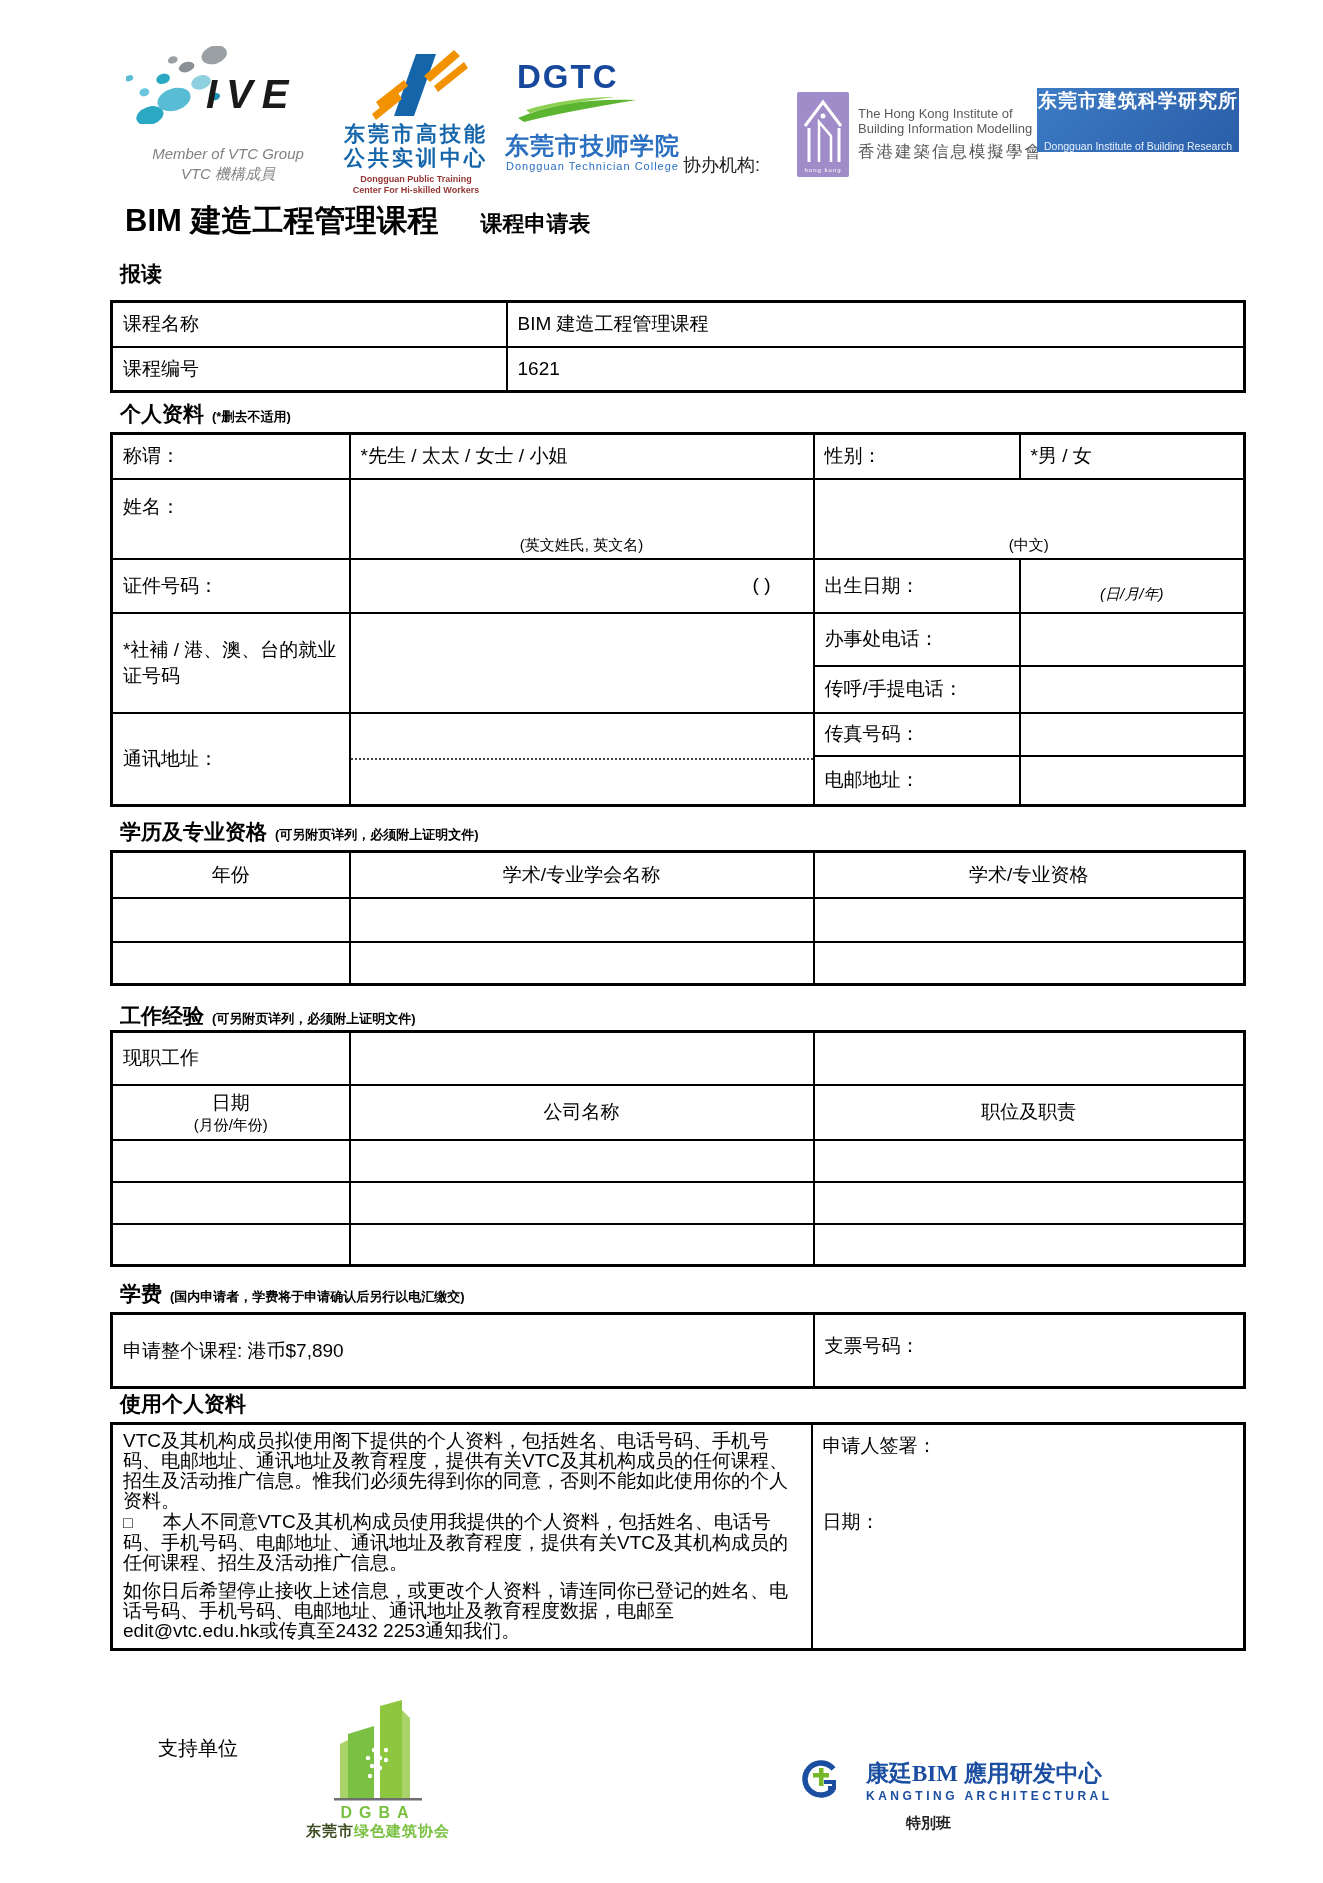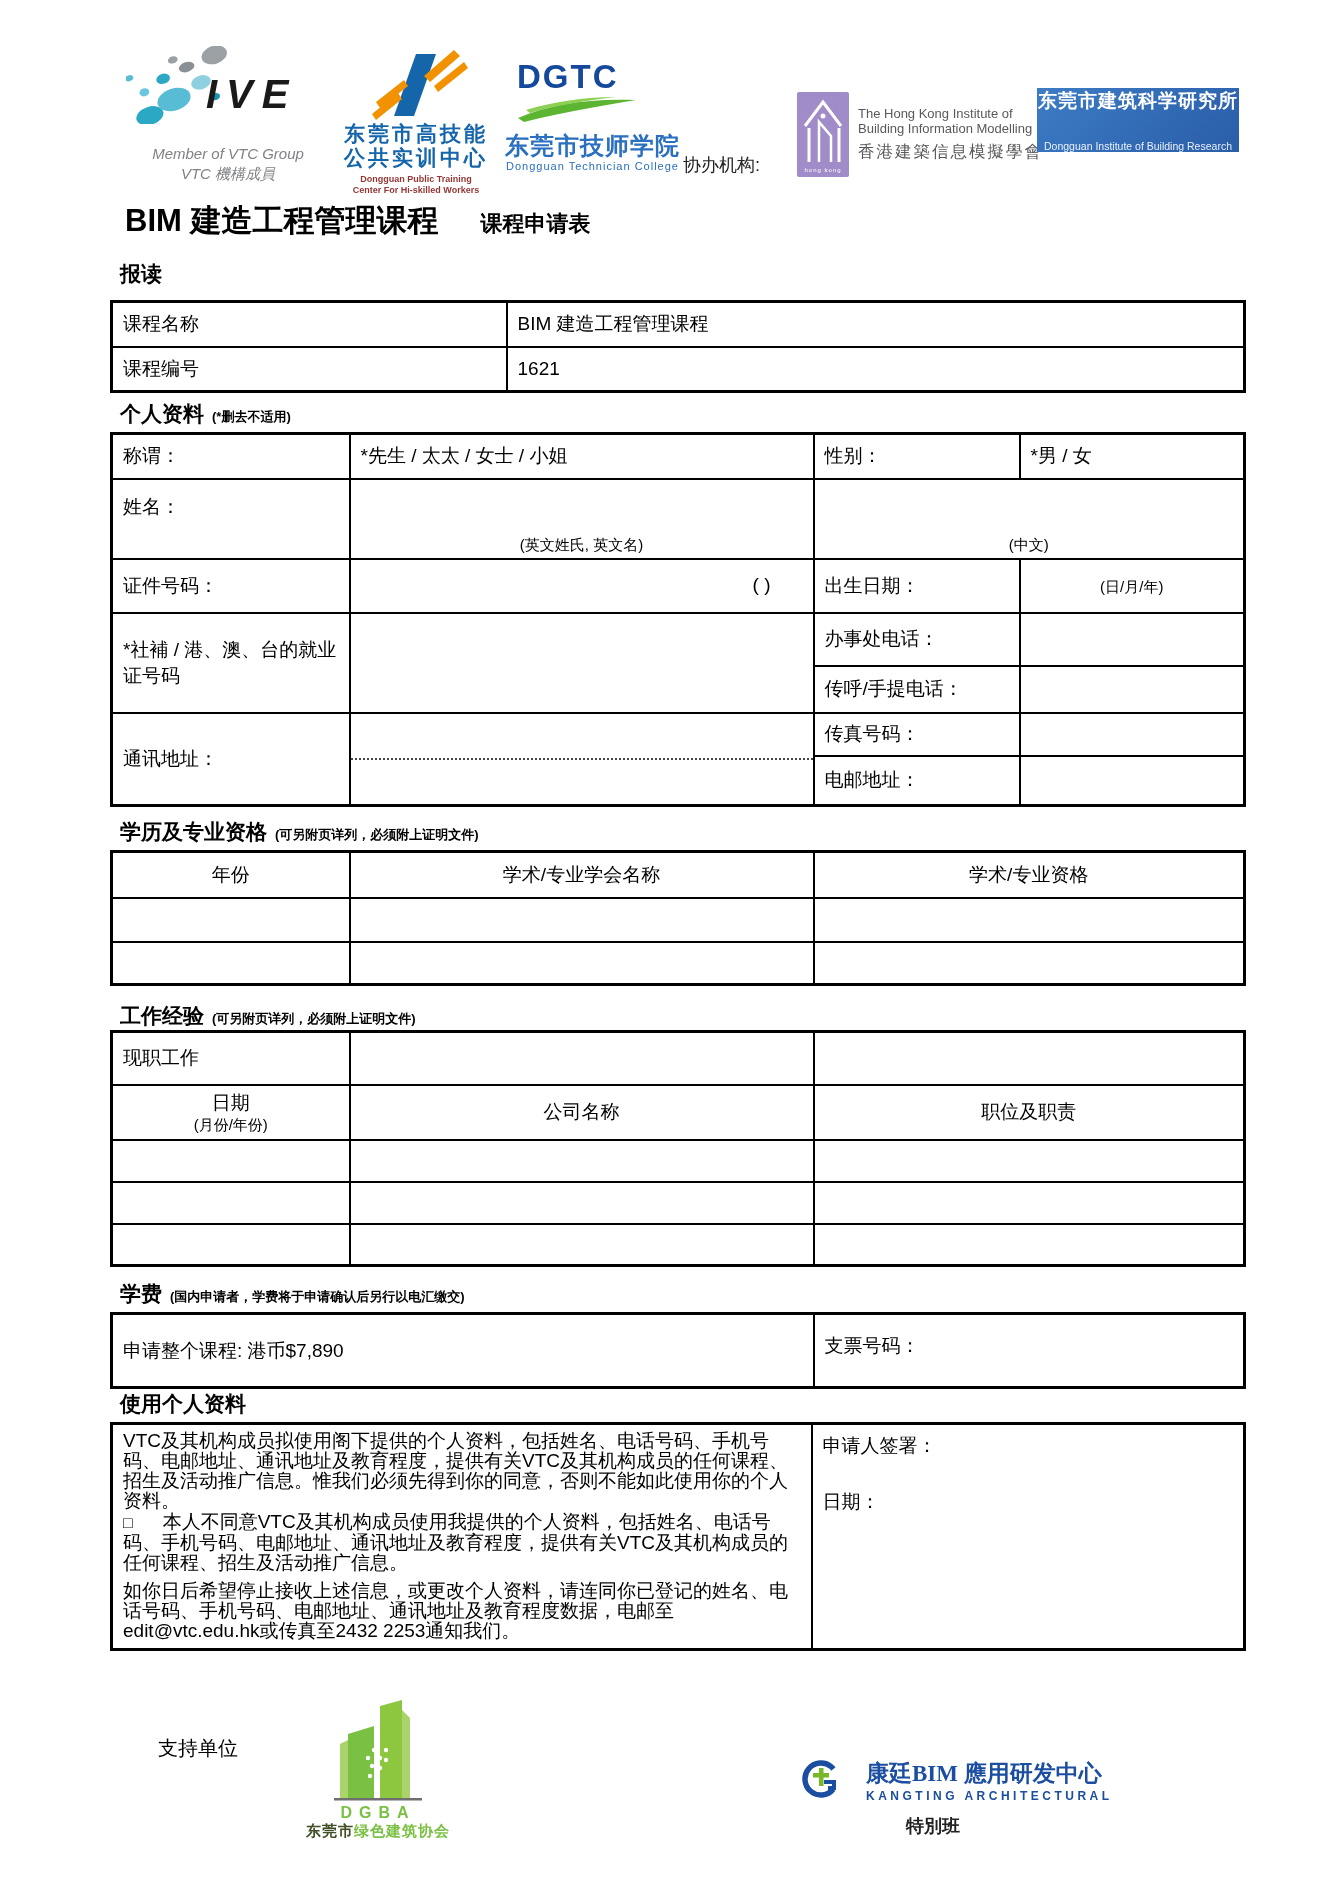--- a/index.html
+++ b/index.html
@@ -33,21 +33,21 @@
   .use-text{font-size:16px;line-height:20px;}
   .use-text p{margin:0 0 1px 0;}
   .chk{display:inline-block;margin-right:30px;font-size:16px;}
   .dgba-word{font-size:16px;font-weight:bold;color:#7ac143;letter-spacing:7px;text-align:center;}
   .dgba-cn{font-size:15px;font-weight:bold;text-align:center;letter-spacing:1px;}
   .dgba-cn .d1{color:#3f4e25;}
   .dgba-cn .d2{color:#7ac143;}
   .kt{display:flex;align-items:flex-start;gap:24px;}
   .kt-cn{font-size:23px;font-weight:bold;color:#1b4ea0;font-family:"Liberation Serif","DejaVu Serif",serif;white-space:nowrap;}
   .kt-en{font-size:12px;font-weight:bold;color:#1b4ea0;letter-spacing:3.5px;white-space:nowrap;}
-  .special{font-size:18px;font-weight:bold;color:#222;}
+  .special{font-size:15px;font-weight:bold;color:#222;}
   .dotline{position:absolute;left:0;right:0;border-top:2px dotted #444;}
 </style>
 </head>
 <body>
 
 <div class="sheet">
 
   <div class="abs" style="left:126px;top:46px;width:115px;height:78px;">
     <svg width="115" height="78" viewBox="0 0 115 78">
       <g transform="rotate(-18 57 39)">
@@ -170,21 +170,21 @@
       <td colspan="2">
         <span class="bc hint">(中文)</span>
       </td>
     </tr>
     <tr style="height:54px">
       <td>证件号码：</td>
       <td>
         <span style="position:absolute;right:42px;top:14px;">(        )</span>
       </td>
       <td>出生日期：</td>
-      <td class="thc" style="vertical-align:bottom;padding-bottom:15px;">
+      <td class="thc" style="vertical-align:bottom;padding-bottom:8px;font-style:italic;">
         <span class="hint">(日/月/年)</span>
       </td>
     </tr>
     <tr style="height:53px">
       <td rowspan="2">*社補 / 港、澳、台的就业证号码</td>
       <td rowspan="2"></td>
       <td>办事处电话：</td>
       <td></td>
     </tr>
     <tr style="height:47px">
@@ -305,21 +305,21 @@
       </colgroup>
     <tbody>
         <tr style="height:184px">
       <td style="vertical-align:top;padding:6px 10px;" class="use-text">
         <p>VTC及其机构成员拟使用阁下提供的个人资料，包括姓名、电话号码、手机号码、电邮地址、通讯地址及教育程度，提供有关VTC及其机构成员的任何课程、招生及活动推广信息。惟我们必须先得到你的同意，否则不能如此使用你的个人资料。</p>
         <p><span class="chk">□</span><span>本人不同意VTC及其机构成员使用我提供的个人资料，包括姓名、电话号码、手机号码、电邮地址、通讯地址及教育程度，提供有关VTC及其机构成员的任何课程、招生及活动推广信息。</span></p>
         <p style="margin-top:8px;">如你日后希望停止接收上述信息，或更改个人资料，请连同你已登记的姓名、电话号码、手机号码、电邮地址、通讯地址及教育程度数据，电邮至edit@vtc.edu.hk或传真至2432 2253通知我们。</p>
       </td>
       <td style="vertical-align:top;padding-top:8px;">
         <div>申请人签署：</div>
-        <div style="margin-top:30px;">日期：</div>
+        <div style="margin-top:50px;">日期：</div>
       </td>
     </tr>
   </tbody>
     </table>
 
   <div class="abs" style="left:158px;top:1735px;font-size:20px;">支持单位</div>
 
   <div class="abs" style="left:334px;top:1692px;width:88px;height:112px;">
     <svg width="88" height="112" viewBox="0 0 88 112">
       <polygon points="14,108 14,42 40,34 40,108" fill="#7ac143"></polygon>

